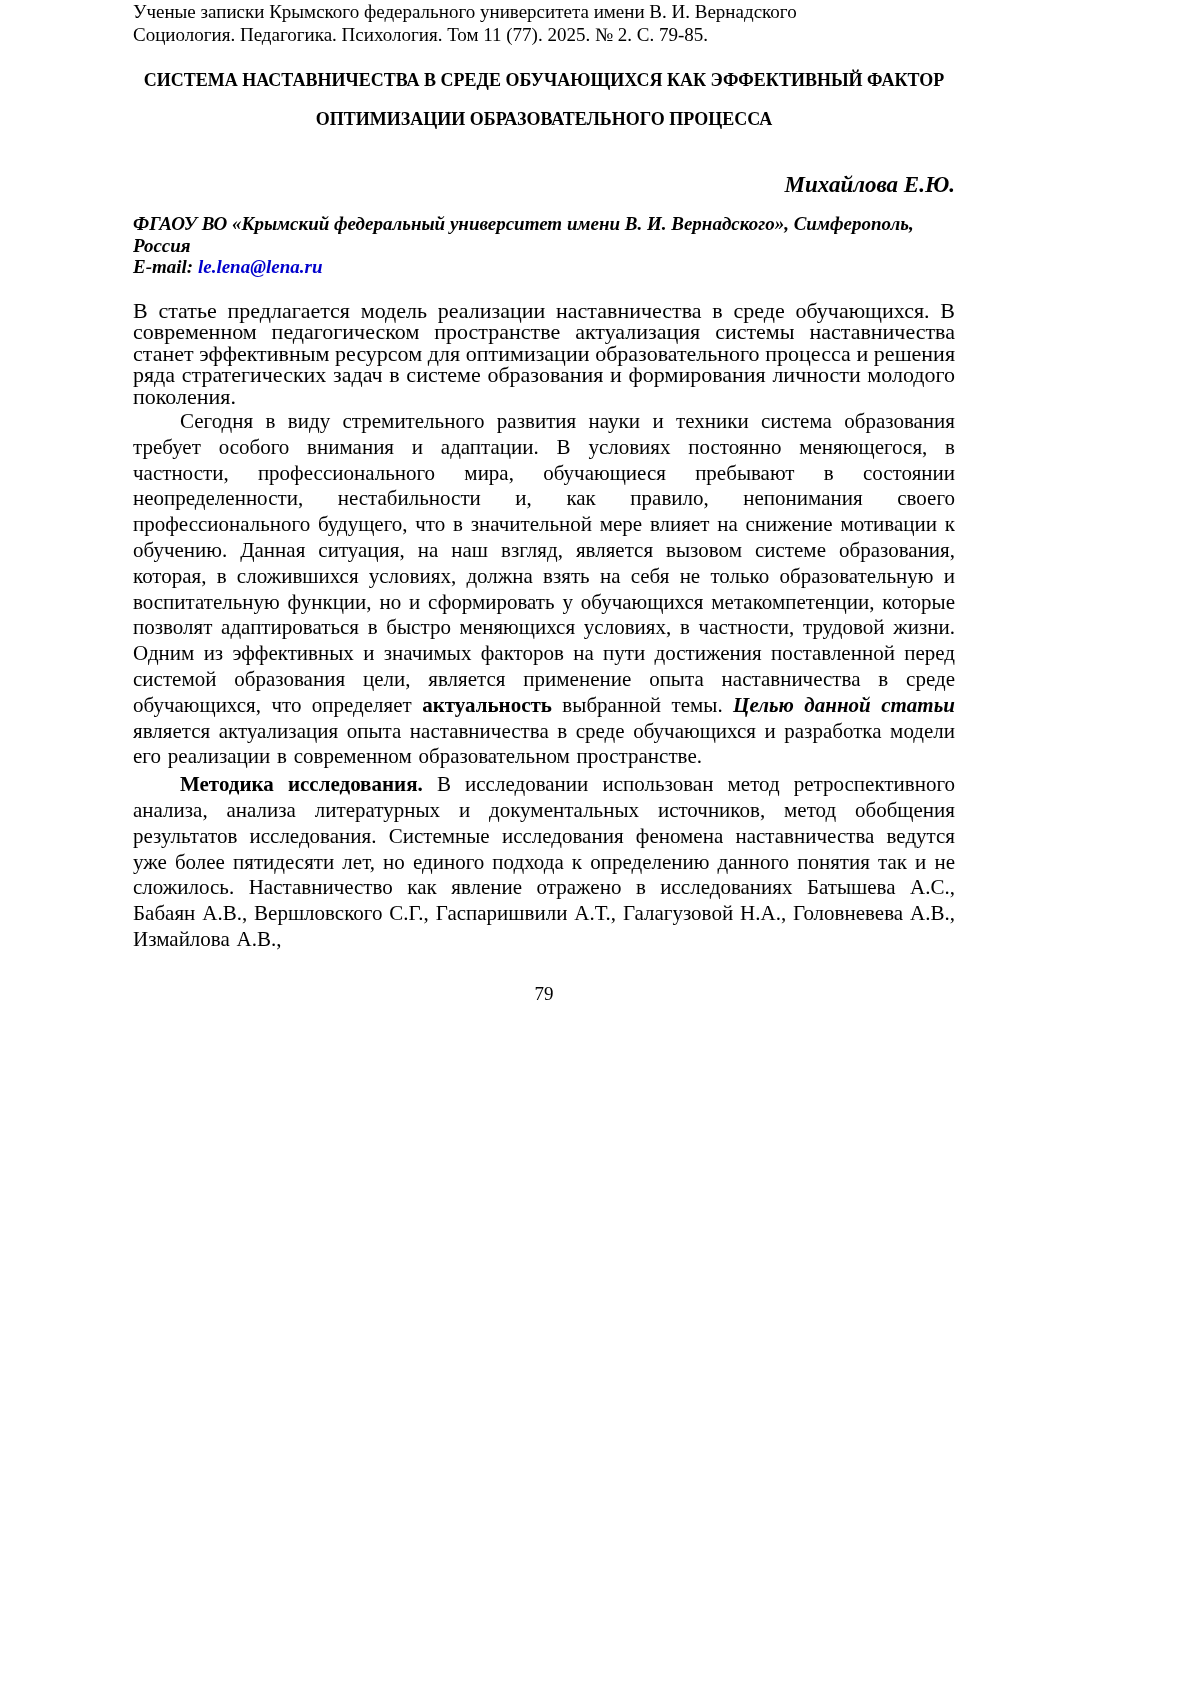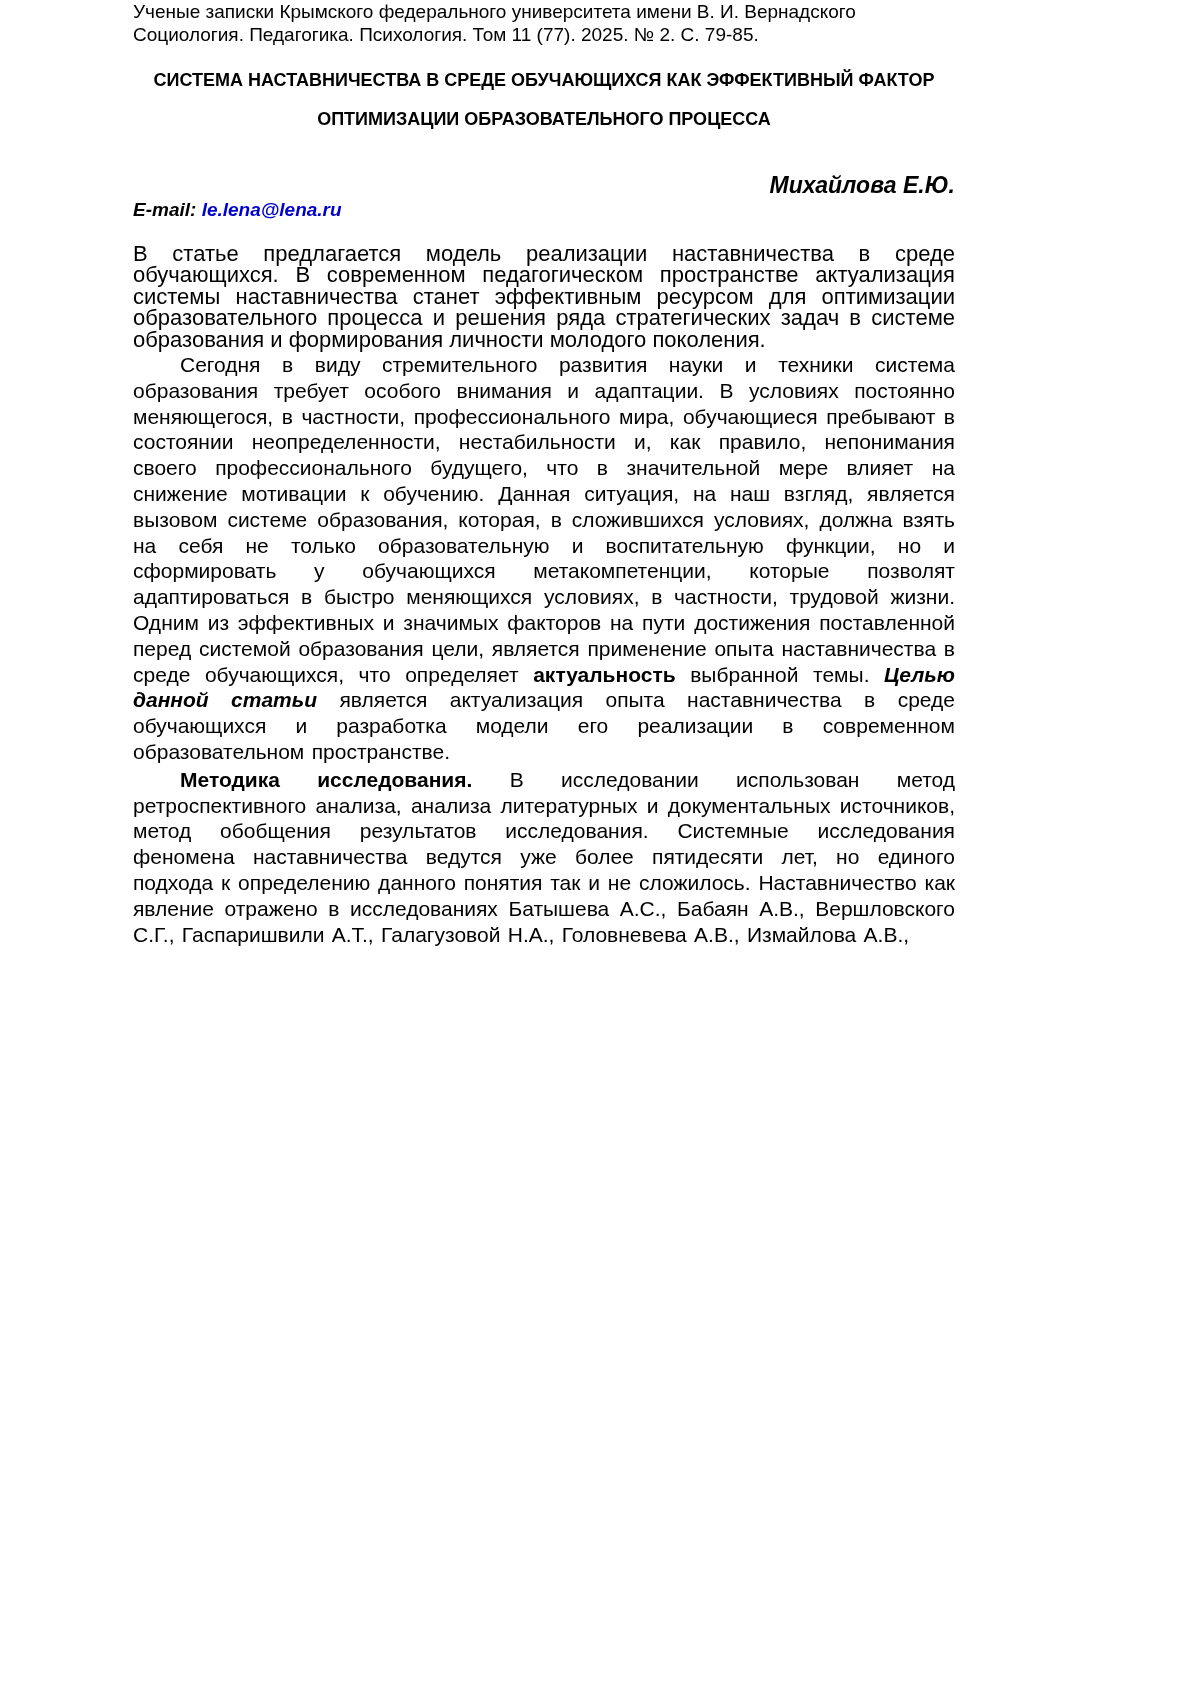--- a/index.html
+++ b/index.html
@@ -6,21 +6,21 @@
     margin: 0;
     padding: 0;
     background: #ffffff;
   }
   .page {
     position: relative;
     width: 1132px;
     height: 1697px;
     background: #ffffff;
     overflow: hidden;
-    font-family: Liberation Sans, sans-serif;
+    font-family: Liberation Serif, serif;
     color: #000000;
   }
   .content {
     position: absolute;
     left: 133px;
     top: 0;
     width: 822px;
   }
   p, h1, h2, div.block { margin: 0; padding: 0; }
 
@@ -117,26 +117,28 @@
       <p>Ученые записки Крымского федерального университета имени В. И. Вернадского</p>
       <p>Социология. Педагогика. Психология. Том 11 (77). 2025. № 2. С. 79-85.</p>
     </div>
 
 
     <h1 class="article-title">СИСТЕМА НАСТАВНИЧЕСТВА В СРЕДЕ ОБУЧАЮЩИХСЯ КАК ЭФФЕКТИВНЫЙ ФАКТОР ОПТИМИЗАЦИИ ОБРАЗОВАТЕЛЬНОГО ПРОЦЕССА</h1>
 
     <p class="author">Михайлова Е.Ю.</p>
 
     <div class="block">
+      <p class="affiliation">ФГАОУ ВО «Крымский федеральный университет имени В. И. Вернадского», Симферополь, Россия</p>
       <p class="email-line"><span>E-mail: </span><span class="email-link">le.lena@lena.ru</span></p>
     </div>
 
     <p class="abstract">В статье предлагается модель реализации наставничества в среде обучающихся. В современном педагогическом пространстве актуализация системы наставничества станет эффективным ресурсом для оптимизации образовательного процесса и решения ряда стратегических задач в системе образования и формирования личности молодого поколения.</p>
 
 
 
     <p class="body-paragraph"><span>Сегодня в виду стремительного развития науки и техники система образования требует особого внимания и адаптации. В условиях постоянно меняющегося, в частности, профессионального мира, обучающиеся пребывают в состоянии неопределенности, нестабильности и, как правило, непонимания своего профессионального будущего, что в значительной мере влияет на снижение мотивации к обучению. Данная ситуация, на наш взгляд, является вызовом системе образования, которая, в сложившихся условиях, должна взять на себя не только образовательную и воспитательную функции, но и сформировать у обучающихся метакомпетенции, которые позволят адаптироваться в быстро меняющихся условиях, в частности, трудовой жизни. Одним из эффективных и значимых факторов на пути достижения поставленной перед системой образования цели, является применение опыта наставничества в среде обучающихся, что определяет </span><span class="run-b">актуальность</span><span> выбранной темы. </span><span class="run-bi">Целью данной статьи</span><span> является актуализация опыта наставничества в среде обучающихся и разработка модели его реализации в современном образовательном пространстве.</span></p>
 
     <p class="body-paragraph"><span class="run-b">Методика исследования.</span><span> В исследовании использован метод ретроспективного анализа, анализа литературных и документальных источников, метод обобщения результатов исследования. Системные исследования феномена наставничества ведутся уже более пятидесяти лет, но единого подхода к определению данного понятия так и не сложилось. Наставничество как явление отражено в исследованиях Батышева А.С., Бабаян А.В., Вершловского С.Г., Гаспаришвили А.Т., Галагузовой Н.А., Головневева А.В., Измайлова А.В.,</span></p>
 
+    <p class="page-number">79</p>
 
   </div>
 </div>
 
 </body></html>

